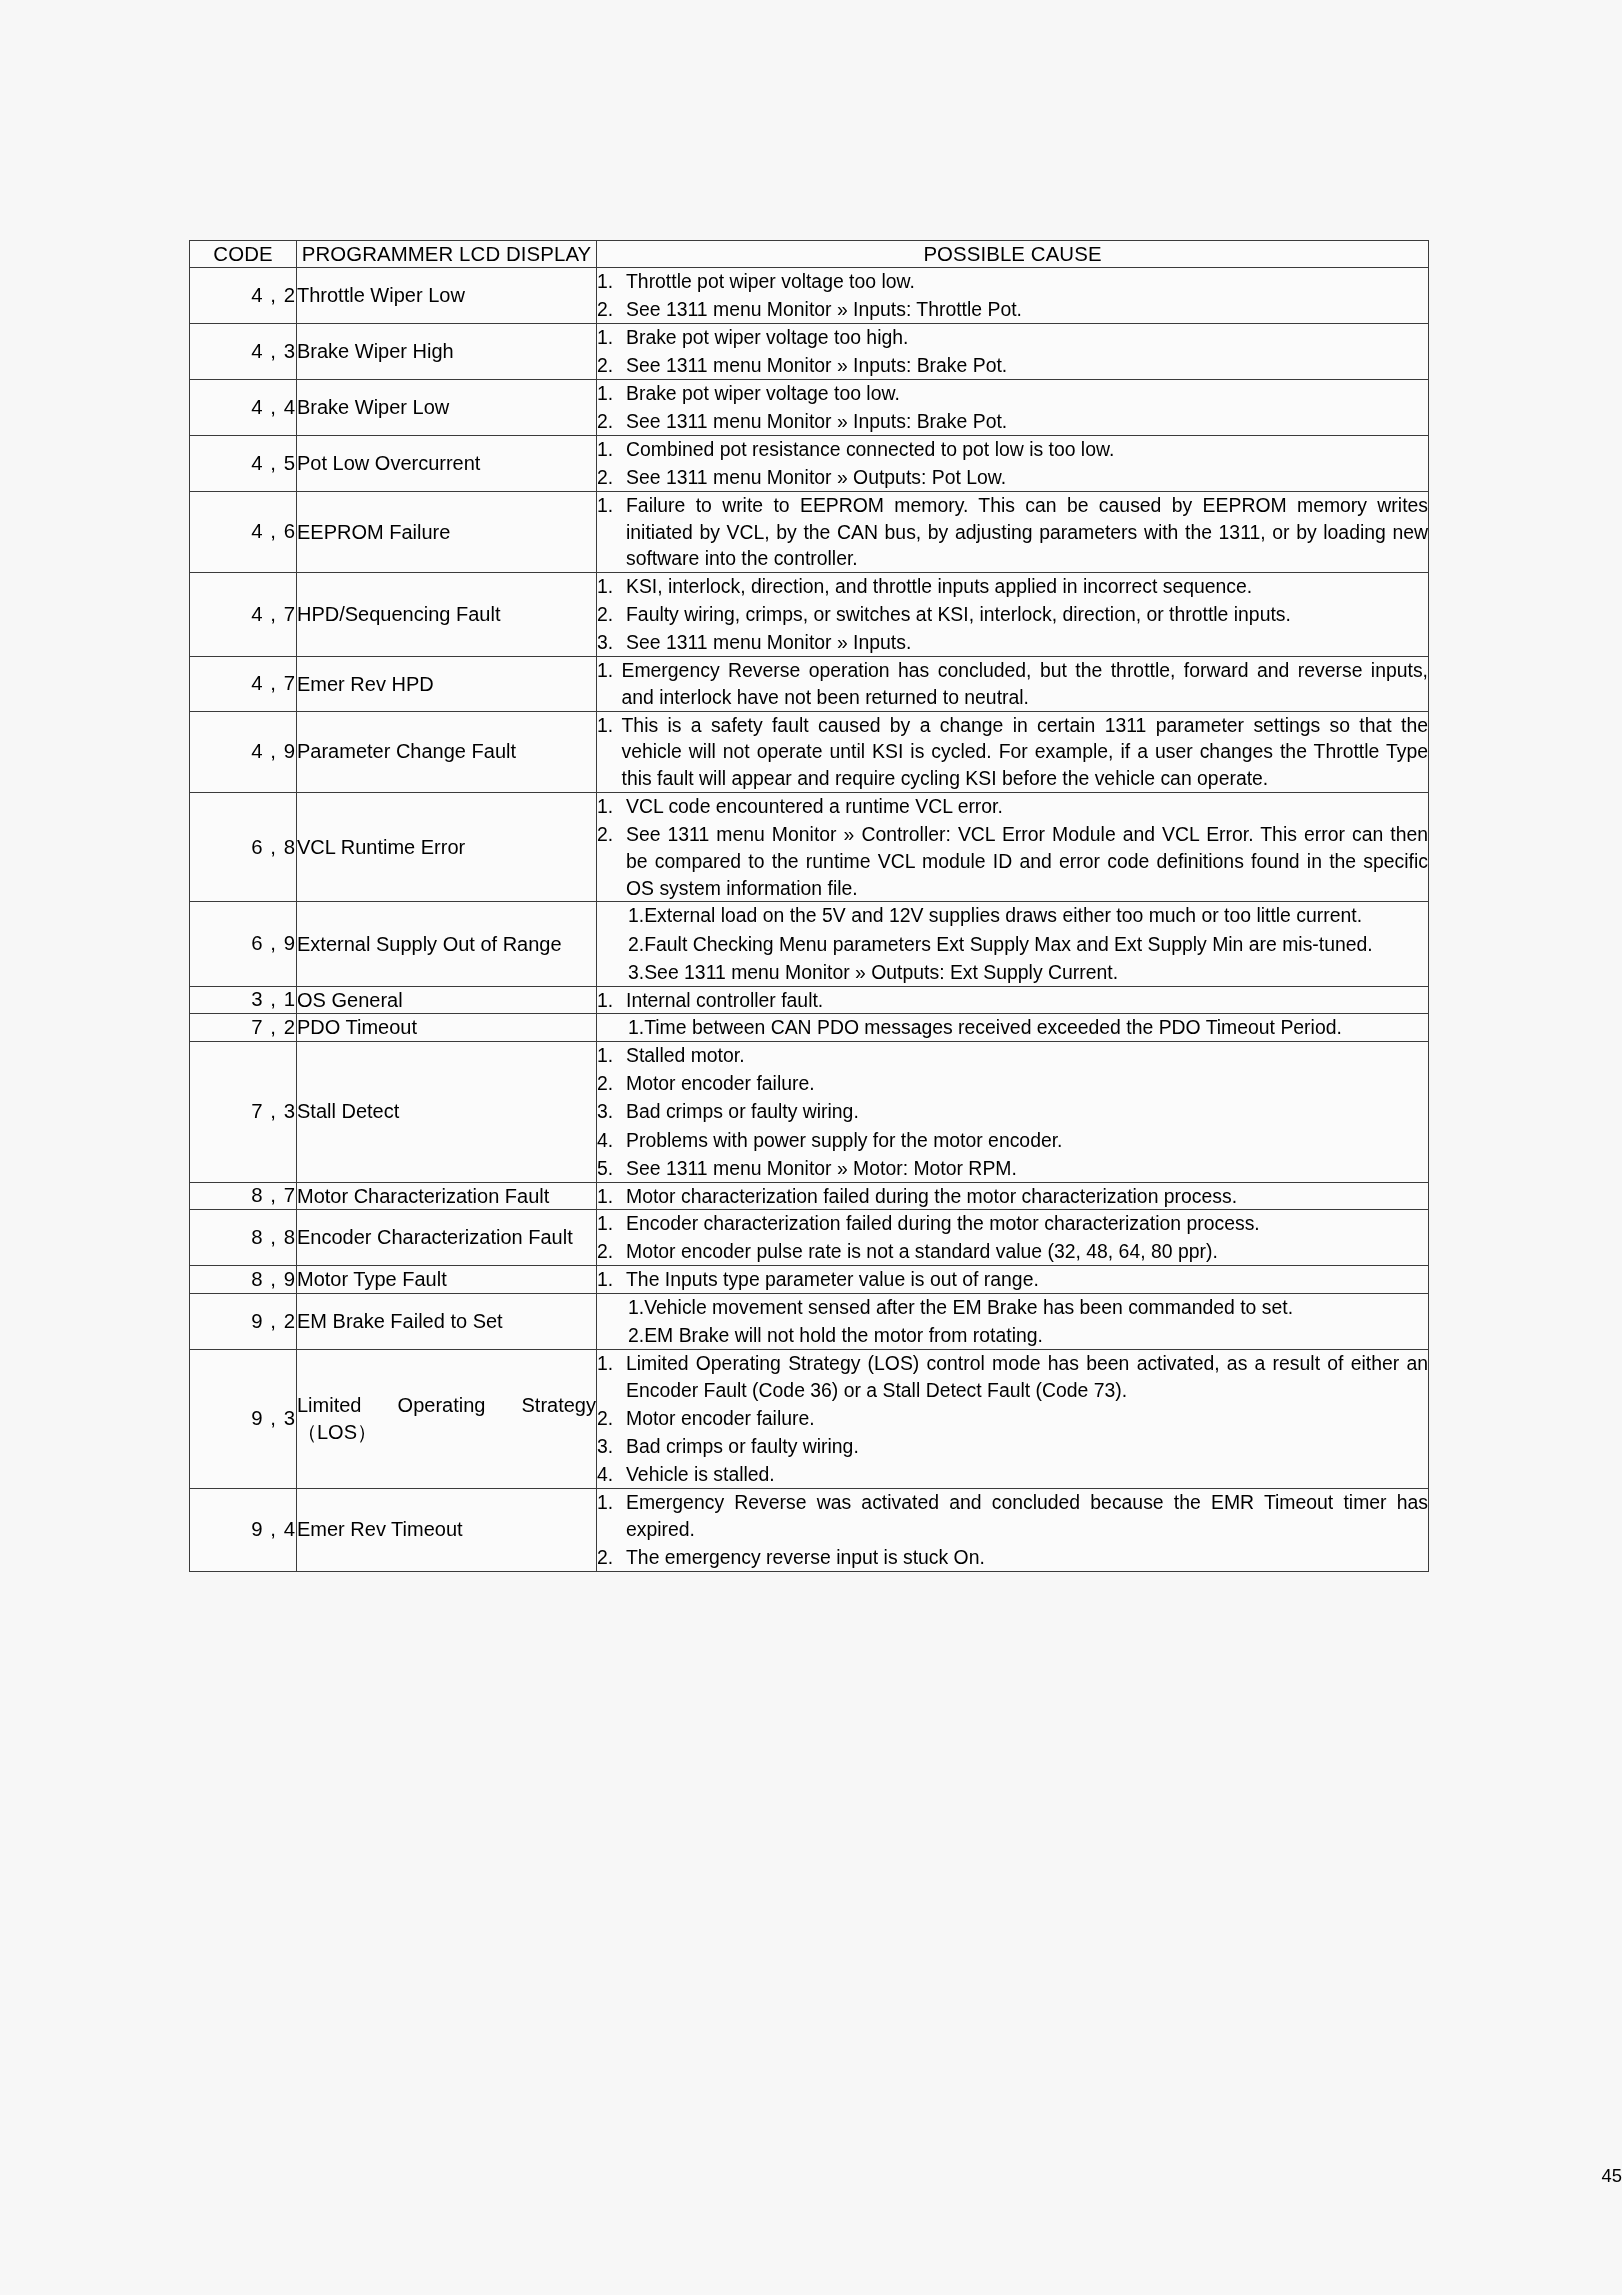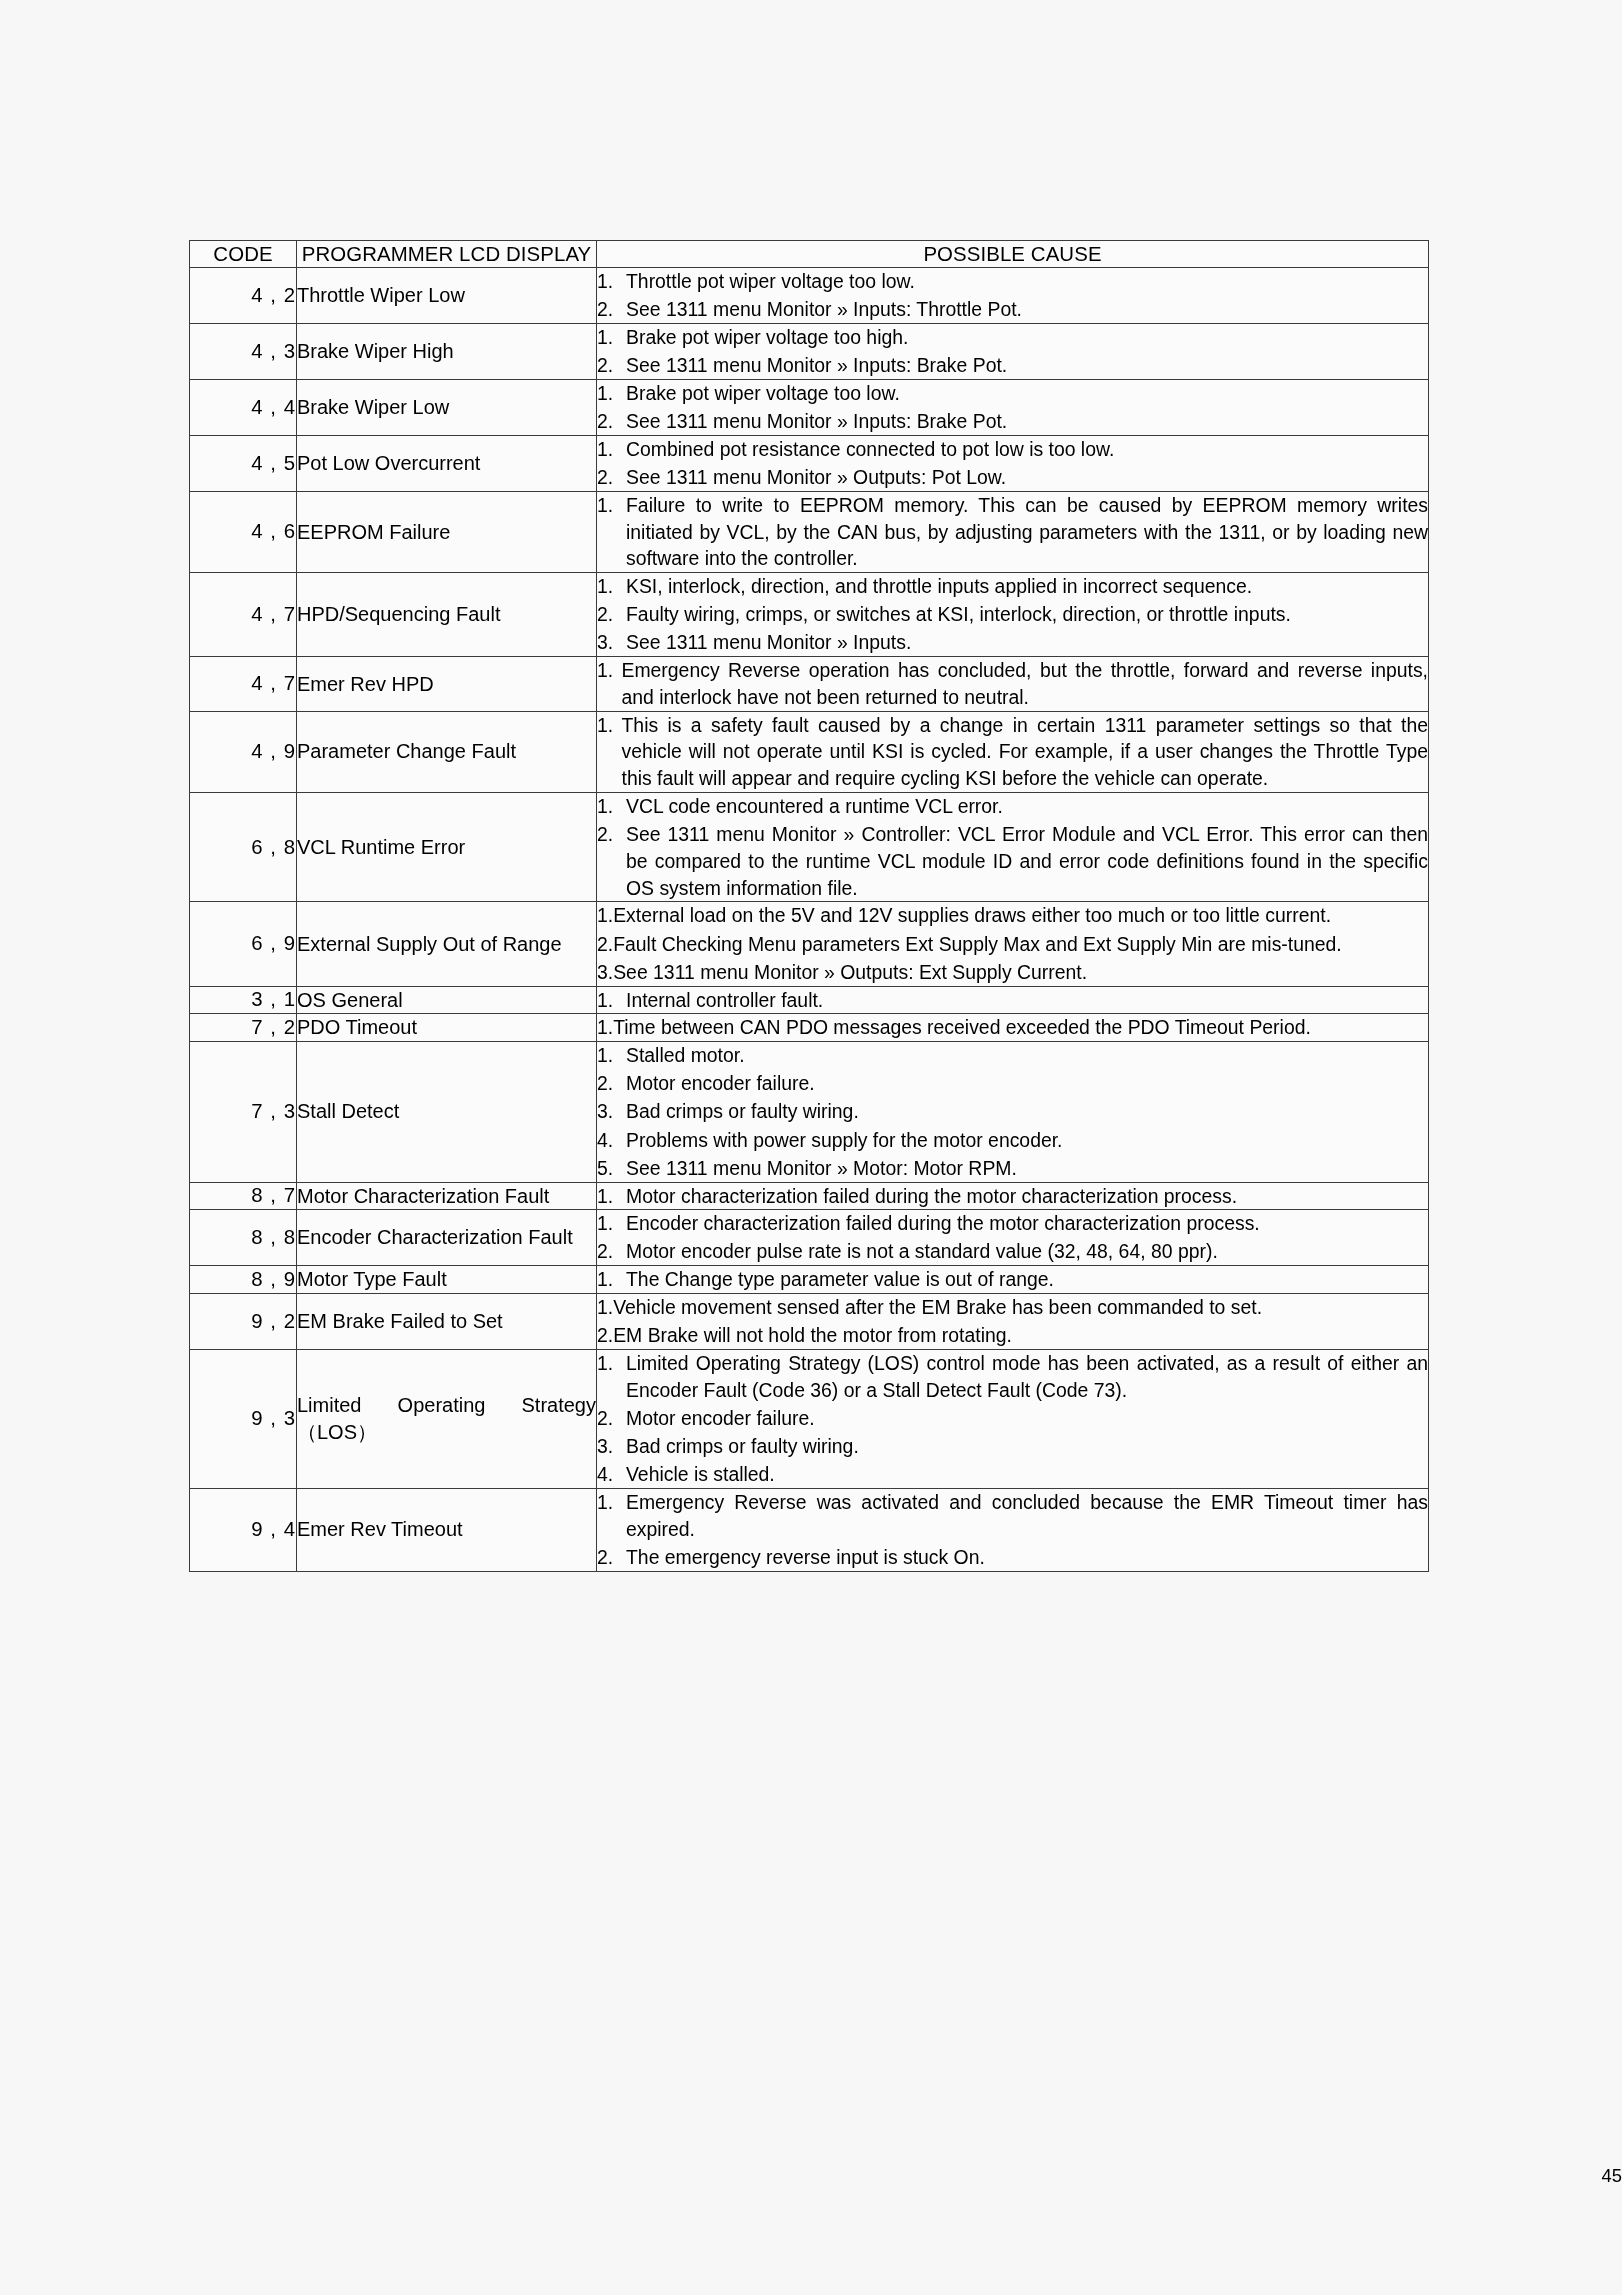--- a/index.html
+++ b/index.html
@@ -99,20 +99,21 @@
     left: 0;
     top: 0;
     width: 26px;
     text-align: left;
   }
   ol.cause-list > li.tight { padding-left: 24.5px; }
   ol.cause-list > li.tight > span.num { width: 23px; }
   
   ol.cause-list > li.flush {
     padding-left: 0;
+    margin-left: 31px;
   }
   ol.cause-list > li.flush > span.num {
     position: static;
     width: auto;
     display: inline;
   }
   
   ol.cause-list > li.single { text-align: left; }
 
   #page-number {
@@ -290,21 +291,21 @@
               <li><span class="num">1.</span><span class="txt">Encoder characterization failed during the motor characterization process.</span></li>
               <li><span class="num">2.</span><span class="txt">Motor encoder pulse rate is not a standard value (32, 48, 64, 80 ppr).</span></li>
             </ol>
           </td>
         </tr>
         <tr>
           <td class="code-cell">8 , 9</td>
           <td class="display-cell">Motor Type Fault</td>
           <td class="cause-cell">
             <ol class="cause-list">
-              <li class="single"><span class="num">1.</span><span class="txt">The Change type parameter value is out of range.</span></li>
+              <li class="single"><span class="num">1.</span><span class="txt">The Inputs type parameter value is out of range.</span></li>
             </ol>
           </td>
         </tr>
         <tr>
           <td class="code-cell">9 , 2</td>
           <td class="display-cell">EM Brake Failed to Set</td>
           <td class="cause-cell">
             <ol class="cause-list">
               <li class="flush"><span class="num">1.</span><span class="txt">Vehicle movement sensed after the EM Brake has been commanded to set.</span></li>
               <li class="flush single"><span class="num">2.</span><span class="txt">EM Brake will not hold the motor from rotating.</span></li>

